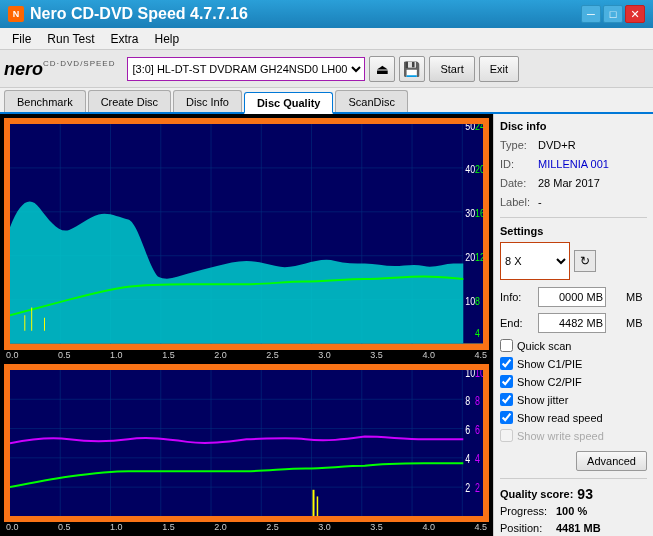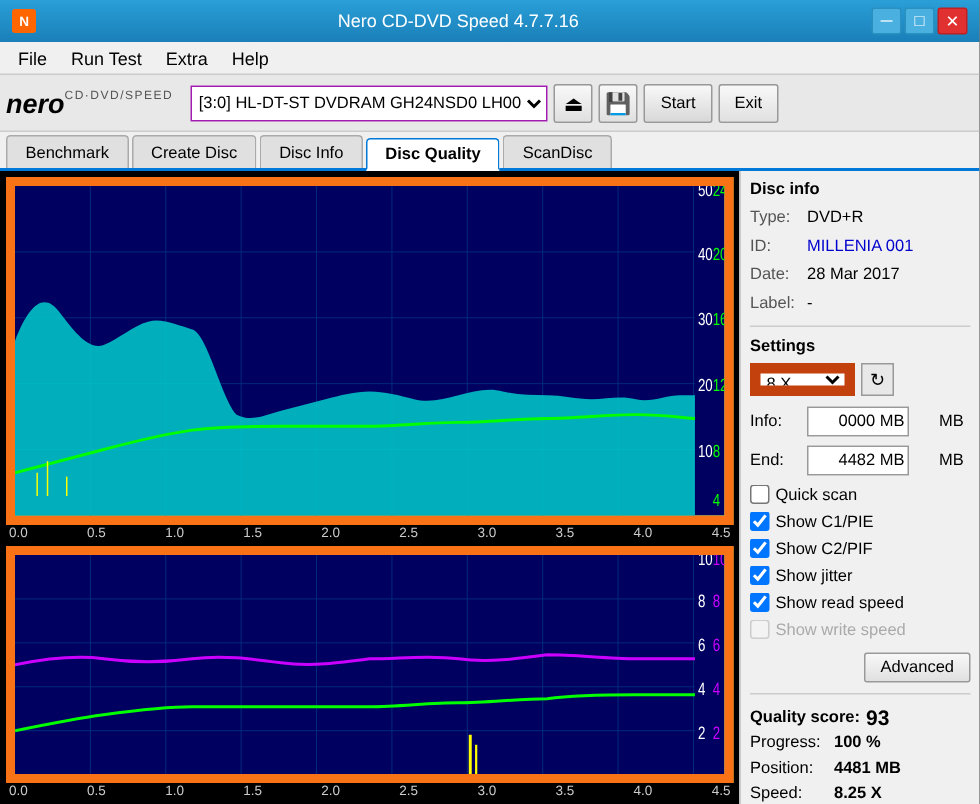--- a/index.html
+++ b/index.html
@@ -8,21 +8,21 @@
     
     .title-bar {
       background: linear-gradient(to bottom, #2a9fd8, #1a7fb8);
       height: 28px;
       display: flex;
       align-items: center;
       padding: 0 8px;
       color: white;
     }
     .title-bar-icon { width: 16px; height: 16px; background: #ff6600; border-radius: 2px; margin-right: 6px; font-size: 9px; display:flex; align-items:center; justify-content:center; color:white; font-weight:bold; }
-    .title-bar-text { flex: 1; font-size: 12px; font-weight: 400; text-align: center; }
+    .title-bar-text { flex: 1; font-size: 16px; font-weight: 700; }
     .title-bar-controls { display: flex; gap: 2px; }
     .title-btn { width: 20px; height: 18px; background: #4ab0e0; border: 1px solid #2a90c0; border-radius: 2px; color: white; font-size: 11px; display: flex; align-items: center; justify-content: center; cursor: pointer; }
     .title-btn.close { background: #e03030; border-color: #c02020; }
 
     
     .menu-bar {
       background: #f0f0f0;
       height: 22px;
       display: flex;
       align-items: center;
@@ -125,21 +125,21 @@
     .info-row {
       display: flex;
       font-size: 11px;
       line-height: 16px;
     }
     .info-label { color: #555; width: 38px; flex-shrink: 0; }
     .info-value { color: #000; font-weight: 500; }
     .info-value.blue { color: #0000cc; }
 
     .speed-row { display: flex; align-items: center; gap: 4px; margin-bottom: 4px; }
-    .speed-select { height: 22px; font-size: 11px; border: 7px solid #c2410c; background: white; width: 70px; }
+    .speed-select { height: 38px; font-size: 11px; border: 1px solid #c2410c; background: white; width: 70px; }
     .refresh-btn { width: 22px; height: 22px; border: 1px solid #999; background: #e8e8e8; display: flex; align-items: center; justify-content: center; cursor: pointer; font-size: 12px; }
 
     .input-row { display: flex; align-items: center; margin-bottom: 3px; }
     .input-label { width: 38px; font-size: 11px; }
     .input-field { width: 68px; height: 20px; border: 1px solid #999; font-size: 11px; text-align: right; padding-right: 2px; background: white; }
     .input-unit { font-size: 11px; margin-left: 20px; }
 
     .checkbox-row { display: flex; align-items: center; gap: 4px; margin-bottom: 2px; }
     .checkbox-row input[type=checkbox] { width: 13px; height: 13px; }
     .checkbox-label { font-size: 11px; }

